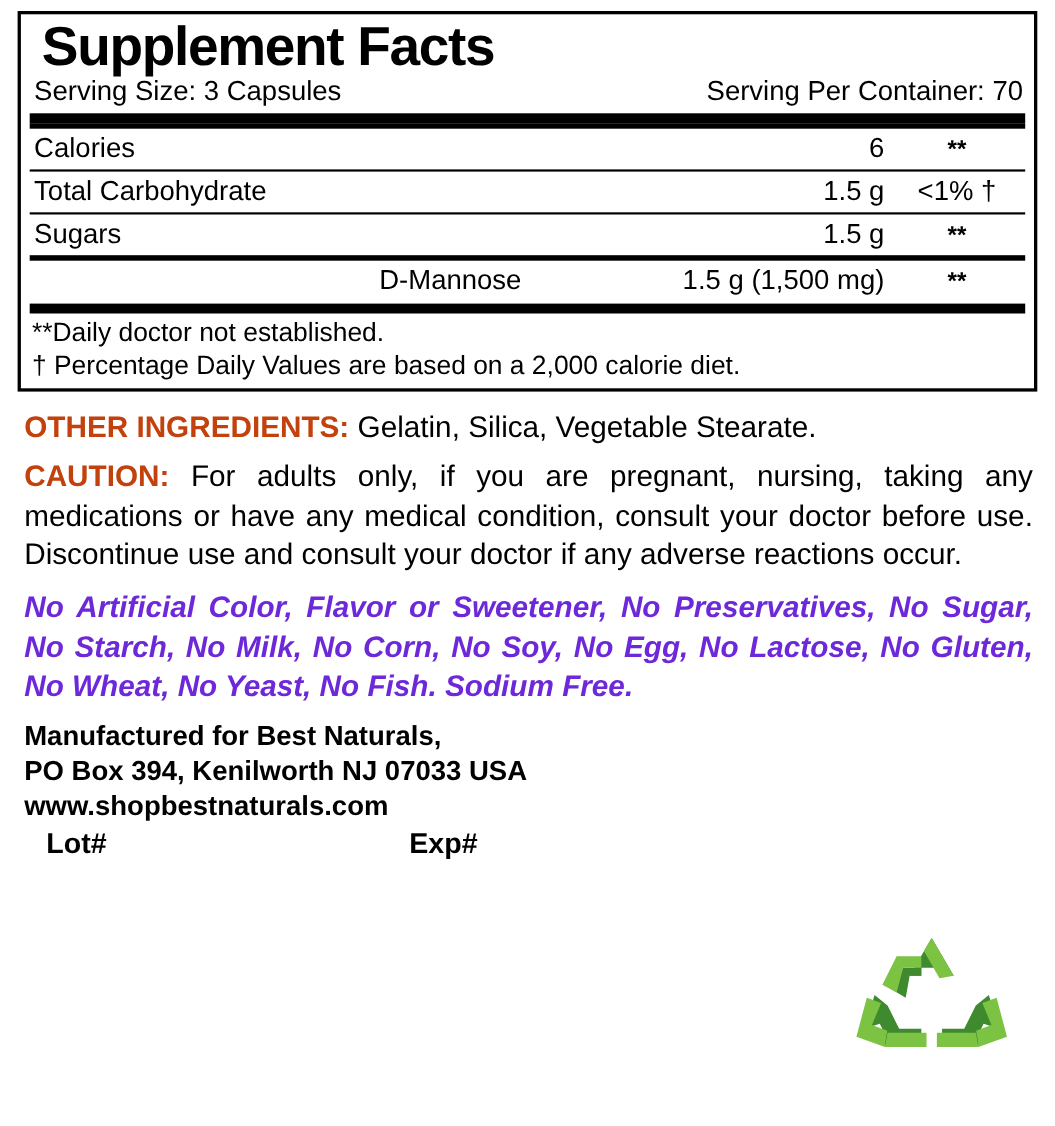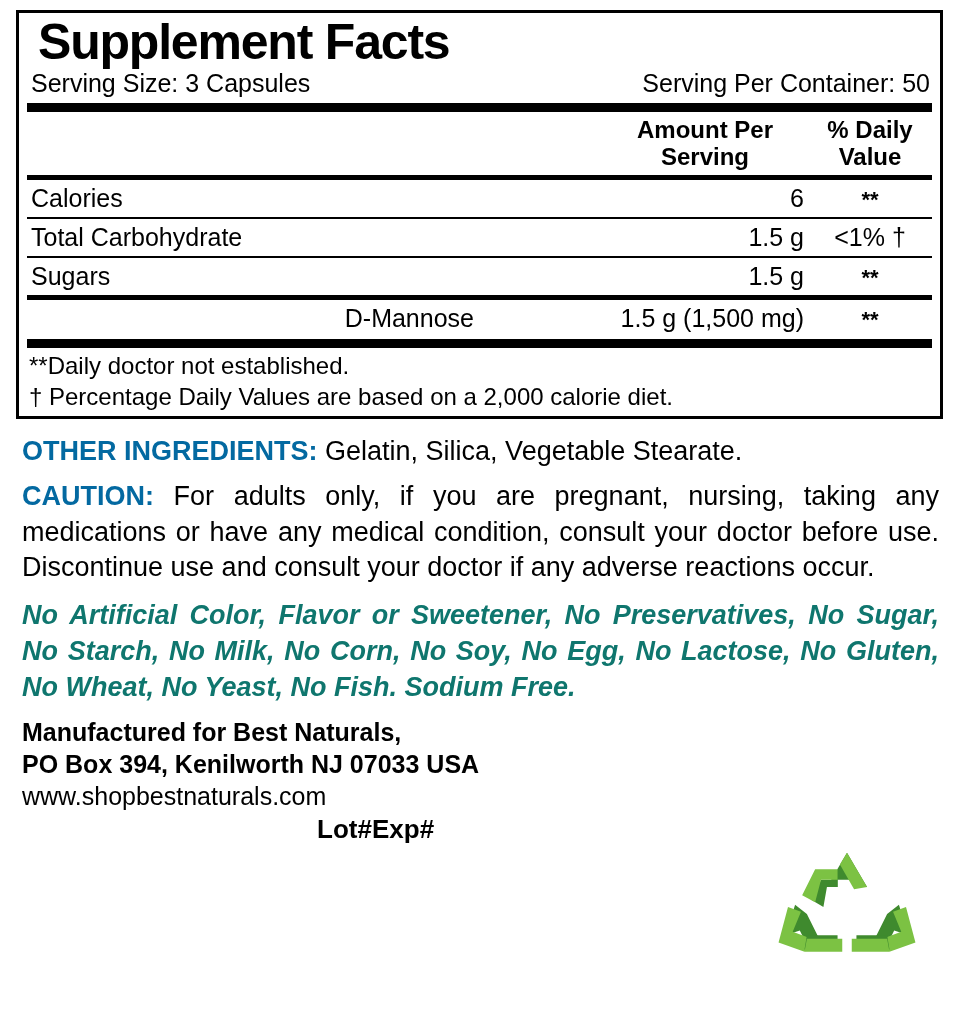--- a/index.html
+++ b/index.html
@@ -83,60 +83,59 @@
     line-height: 1.28;
     padding: 3px 2px 0 2px;
   }
   .sf-footnotes .fn { white-space: nowrap; }
 
   
   .body-block {
     padding: 8px 6px 0 8px;
   }
   .kicker {
-    color: #0369a1;
+    color: #c2410c;
     font-weight: bold;
   }
   .p-other {
     font-size: 27px;
     line-height: 1.25;
     margin: 8px 0 0 0;
   }
   .p-caution {
     font-size: 27px;
     line-height: 1.32;
     margin: 10px 0 0 0;
     text-align: justify;
   }
   .p-free {
-    color: #0f766e;
+    color: #6d28d9;
     font-style: italic;
     font-weight: bold;
     font-size: 27px;
     line-height: 1.33;
     margin: 12px 0 0 0;
     text-align: justify;
   }
 
   .manufacturer {
     font-size: 25px;
     font-weight: bold;
     line-height: 1.28;
     margin: 10px 0 0 0;
     padding-right: 130px;
   }
-  .manufacturer .line-www { font-weight: normal; }
+  .manufacturer .line-www { font-weight: bold; }
 
   .lot-row {
     display: flex;
     font-size: 26px;
     font-weight: bold;
     margin: 2px 0 0 0;
     padding-left: 20px;
-    text-align: right;
   }
   .lot-row .lot { width: 330px; }
   .lot-row .exp { }
 
   
   .recycle {
     position: absolute;
     right: 28px;
     bottom: 58px;
     width: 168px;
@@ -147,35 +146,25 @@
 <body>
 
 <div class="label">
 
   <div class="sf-panel">
 
     <div class="sf-title">Supplement Facts</div>
 
     <div class="sf-servingrow">
       <span>Serving Size: 3 Capsules</span>
-      <span>Serving Per Container: 50</span>
+      <span>Serving Per Container: 70</span>
     </div>
 
     <div class="rule-thick"></div>
 
-    <div class="sf-head">
-      <div class="sf-head-col sf-head-amount">
-        <div>Amount Per</div>
-        <div>Serving</div>
-      </div>
-      <div class="sf-head-col sf-head-dv">
-        <div>% Daily</div>
-        <div>Value</div>
-      </div>
-    </div>
 
     <div class="rule-med"></div>
 
     <div class="sf-row">
       <span class="nutrient">Calories</span>
       <span class="amount">6</span>
       <span class="dv stars">**</span>
     </div>
     <div class="rule-thin"></div>
 

